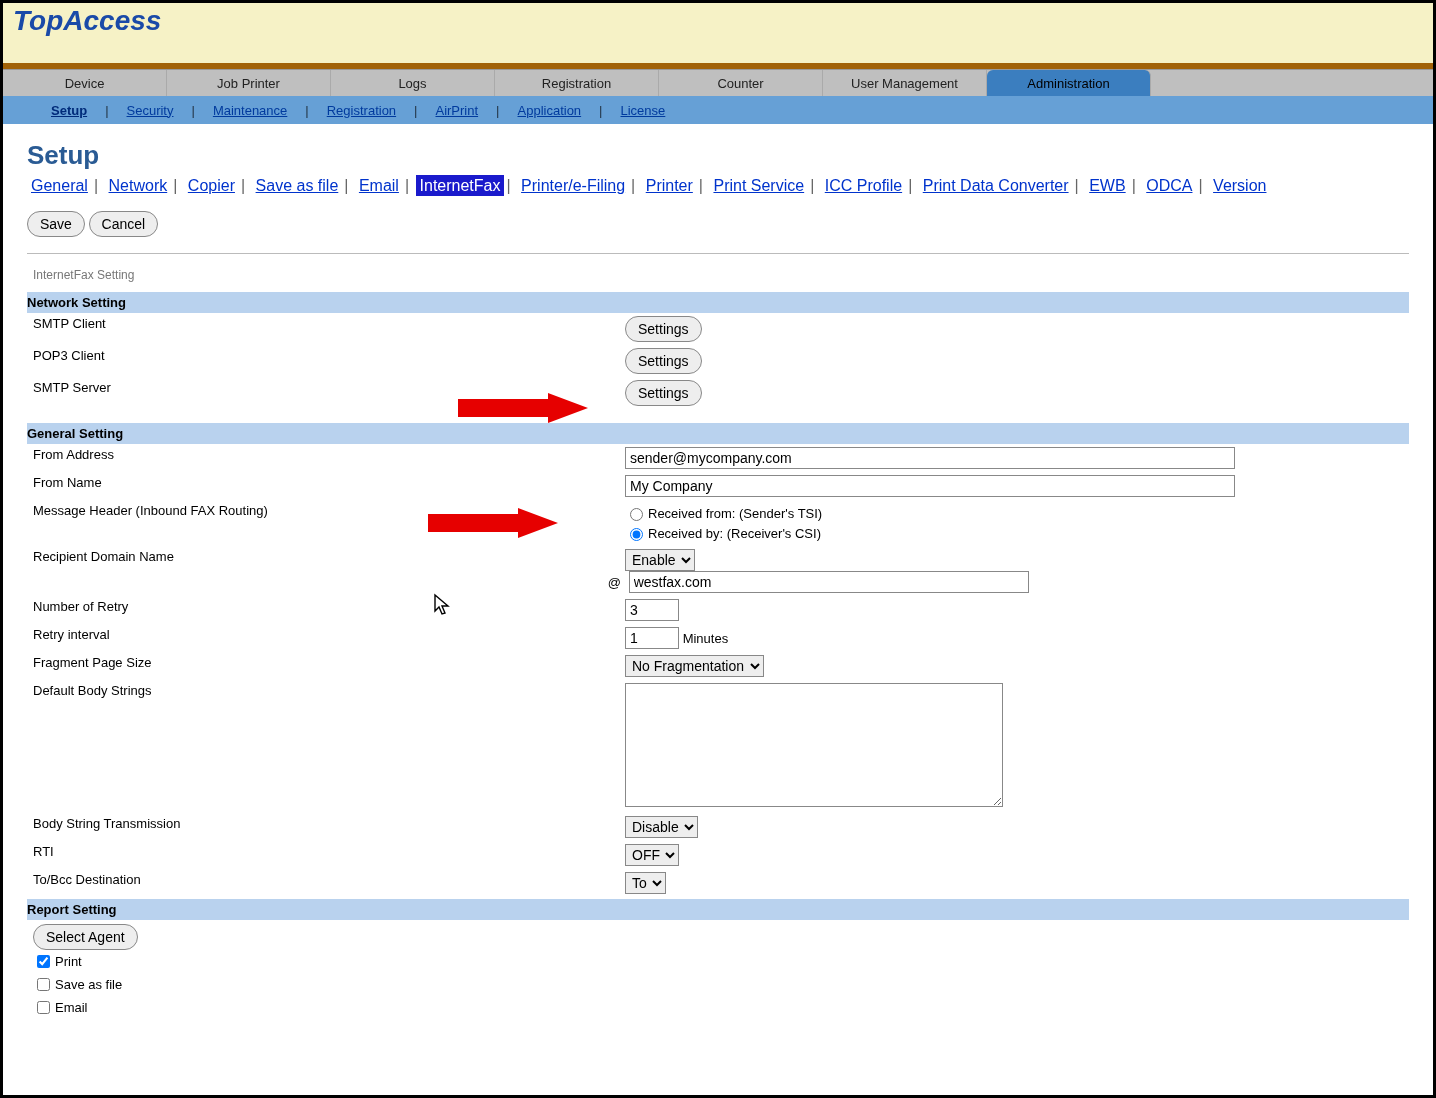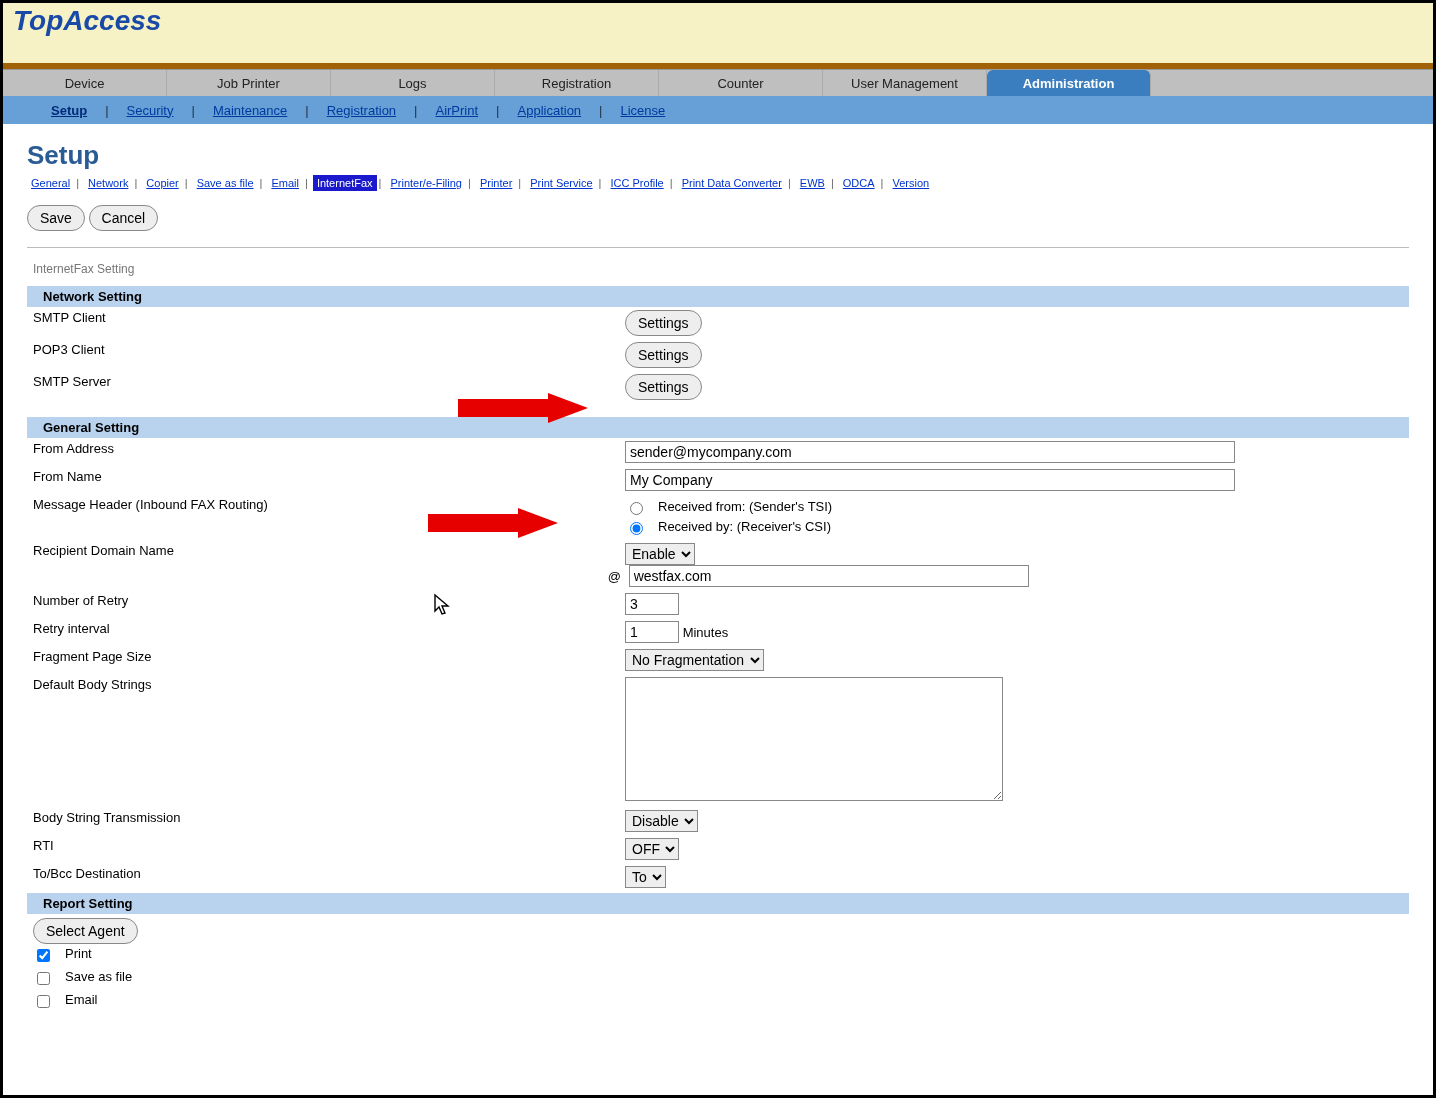--- a/index.html
+++ b/index.html
@@ -1,48 +1,48 @@
 <!DOCTYPE html>
 <html><head>
 <meta charset="utf-8">
 <style>
   html,body{margin:0;padding:0;font-family:Arial,Helvetica,sans-serif;font-size:13px;color:#000;background:#fff}
   body{border:3px solid #000;box-sizing:border-box;width:1436px;height:1098px;overflow:hidden;position:relative}
   .topbar{background:#f6f2c6;height:60px;padding:0 10px;border-bottom:6px solid #a16207}
   .logo{font-family:'Trebuchet MS',Arial;font-weight:bold;font-style:italic;font-size:28px;color:#1a4aa8;padding-top:2px}
   .tabs{display:flex;height:26px;background:#bfbfbf;border-top:1px solid #999}
   .tab{flex:0 0 auto;min-width:135px;text-align:center;padding:6px 14px;font-size:13px;color:#222;background:#bfbfbf;border-right:1px solid #aaa;cursor:pointer}
-  .tab.active{background:#3b7ebf;color:#ffffff;font-weight:bold;border-top-left-radius:6px;border-top-right-radius:6px}
+  .tab.active{background:#3b7ebf;color:#000000;font-weight:normal;border-top-left-radius:6px;border-top-right-radius:6px}
   .subnav{background:#66a0d6;color:#003;display:flex;align-items:center;height:28px;padding:0 30px;font-size:13px}
   .subnav a{color:#003a9e;text-decoration:underline;padding:0 18px;cursor:pointer}
   .subnav .active{font-weight:bold;color:#002b7a}
   .subnav .sep{color:#234;}
   .content{padding:12px 24px}
   h1.pagetitle{font-size:26px;color:#2a5b94;margin:4px 0 6px;font-weight:bold}
-  .filterlinks{font-size:11px;margin:0 0 14px}
+  .filterlinks{font-size:16px;margin:0 0 14px}
   .filterlinks a{color:#0033cc;text-decoration:underline;cursor:pointer;padding:2px 4px}
   .filterlinks .active{background:#1a1acc;color:#fff;text-decoration:none}
   .filterlinks .bar{color:#666;padding:0 2px}
   button.std{background:#eee;border:1px solid #888;border-radius:13px;padding:4px 12px;font-size:14px;cursor:pointer}
   hr.rule{border:none;border-top:1px solid #bbb;margin:12px 0}
-  .section-head{background:#b9d2ee;font-weight:bold;padding:3px 16px;margin-top:8px}
+  .section-head{background:#b9d2ee;font-weight:bold;padding:3px 0;margin-top:8px}
   .truncated{color:#777;font-size:12px;padding:2px 6px}
   table.form{width:100%;border-collapse:collapse}
   table.form td{padding:3px 6px;vertical-align:top;font-size:13px}
   td.lbl{width:580px}
   input[type=text]{font-size:14px;padding:2px 4px;border:1px solid #888}
   input.wide{width:600px}
   input.mid{width:390px}
   input.tiny{width:44px}
   textarea{width:372px;height:118px;border:1px solid #888;font-size:14px;resize:both}
   select{font-size:14px;border:1px solid #888;background:#eee;padding:1px 2px}
   .arrow{position:absolute;pointer-events:none}
   .arrow svg{display:block}
   .cursor-glyph{position:absolute;font-size:22px;color:#000;pointer-events:none}
-  label.cb{display:flex;align-items:flex-start;gap:12px;padding:2px 0}
+  label.cb{display:flex;align-items:center;gap:2px;padding:2px 0}
 </style>
 </head>
 <body>
 
 <div class="topbar">
   <div class="logo">TopAccess</div>
 </div>
 
 <div class="tabs">
   <div class="tab">Device</div>

